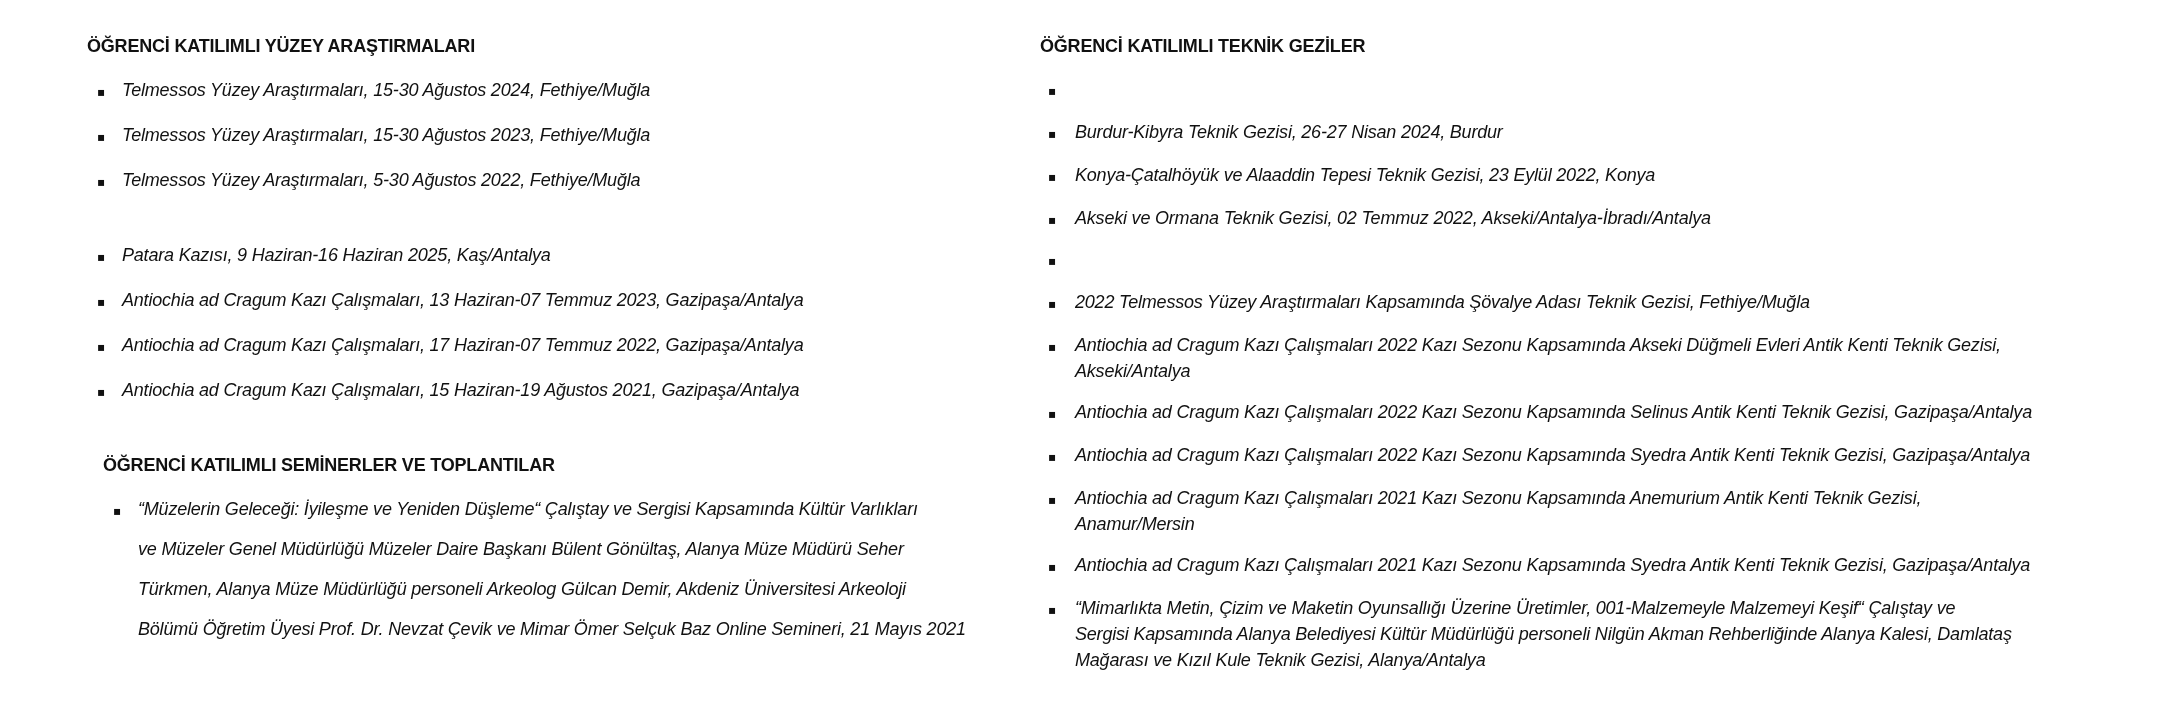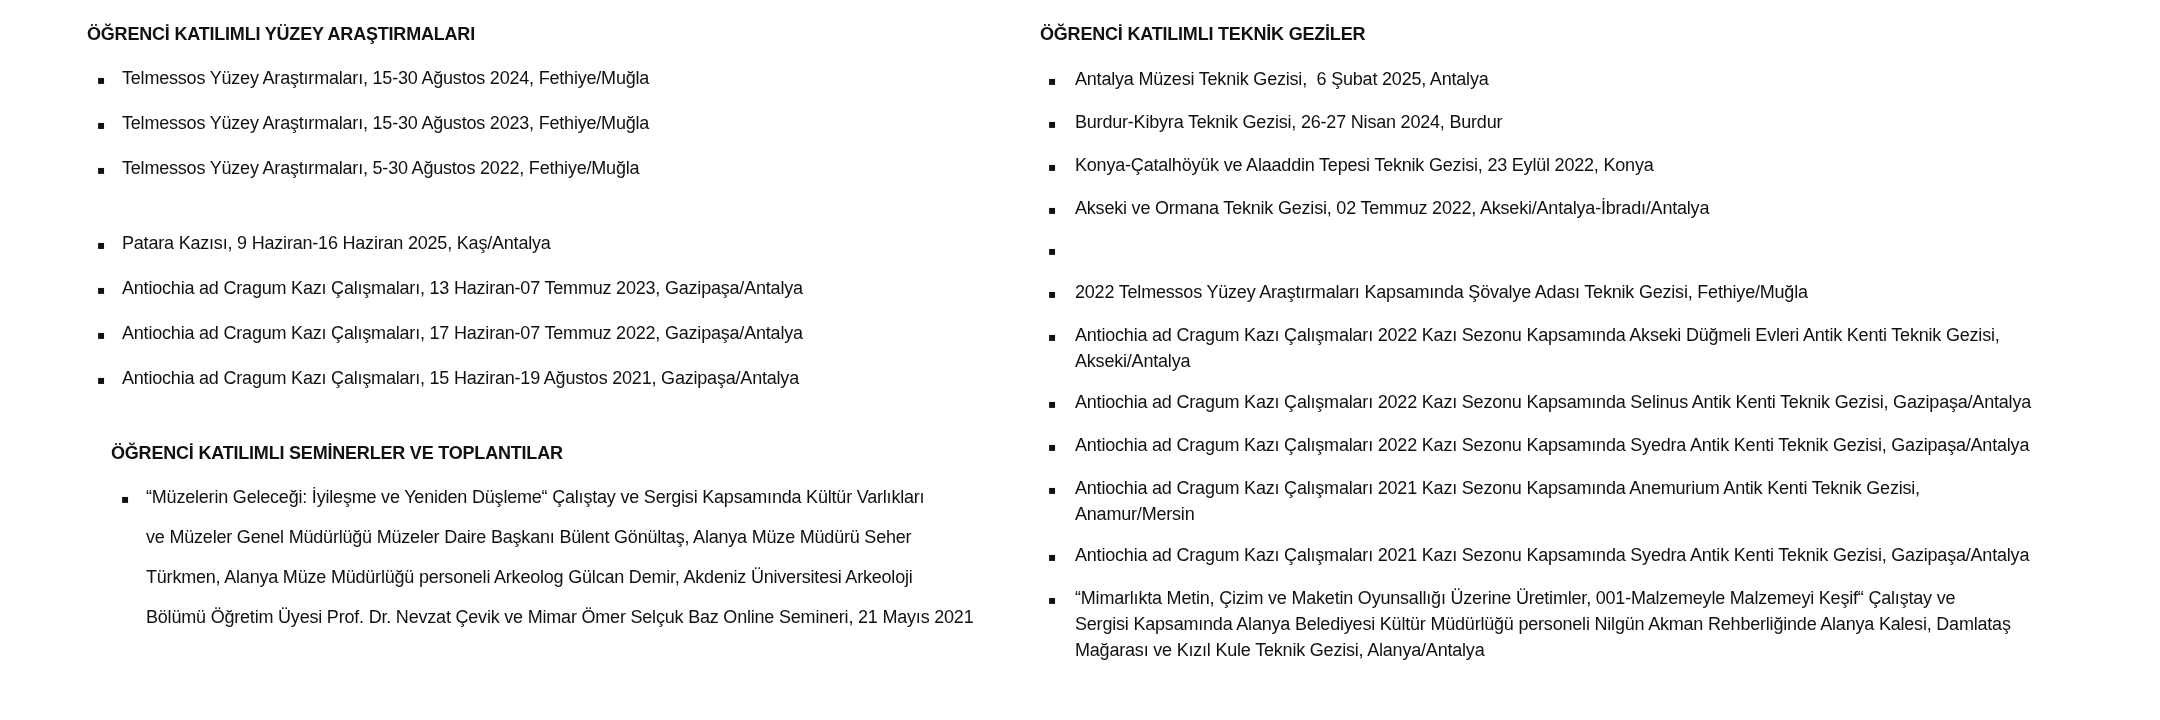--- a/index.html
+++ b/index.html
@@ -13,36 +13,36 @@
     background: #ffffff;
     color: #111111;
     font-family: "Liberation Sans", "DejaVu Sans", sans-serif;
     font-size: 18px;
     letter-spacing: -0.2px;
     overflow: hidden;
     box-sizing: border-box;
   }
   .col {
     position: absolute;
-    top: 14px;
+    top: 26px;
   }
   .col-left  { left: 87px;  width: 950px;  }
   .col-right { left: 1040px; width: 1110px; }
 
   .heading {
     font-weight: bold;
     font-size: 18px;
     line-height: 40px;
     margin: 0;
   }
   .col-left  .heading { margin-bottom: 4px; }
   .col-right .heading { margin-bottom: 12px; }
 
   .col-left  section + section { margin-top: 33px; }
-  section.indented { margin-left: 24px; }
+  section.indented { margin-left: 16px; }
 
   .item {
     display: flex;
     align-items: baseline;
   }
   .col-left  .item { line-height: 40px; margin-bottom: 3px; }
   .col-right .item { line-height: 26px; margin-bottom: 15px; }
 
   .bullet {
     flex: 0 0 35px;
@@ -50,20 +50,21 @@
     font-family: "DejaVu Sans", sans-serif;
     font-size: 12px;
     letter-spacing: 0;
   }
   .col-left  .bullet { padding-left: 10px; }
   .col-right .bullet { padding-left: 8px; }
 
   .item-text {
     flex: 1 1 auto;
     white-space: pre-wrap; 
+    font-style: italic;
   }
 </style>
 </head>
 <body>
 
 <div class="page">
 
   <div class="col col-left">
 
     <section>
@@ -120,21 +121,20 @@
 
   </div>
 
   <div class="col col-right">
 
     <section>
       <h2 class="heading">ÖĞRENCİ KATILIMLI TEKNİK GEZİLER</h2>
       <div class="list">
         <div class="item">
           <span class="bullet">▪</span>
-          <span class="item-text">Antalya Müzesi Teknik Gezisi,  6 Şubat 2025, Antalya</span>
         </div>
         <div class="item">
           <span class="bullet">▪</span>
           <span class="item-text">Burdur-Kibyra Teknik Gezisi, 26-27 Nisan 2024, Burdur</span>
         </div>
         <div class="item">
           <span class="bullet">▪</span>
           <span class="item-text">Konya-Çatalhöyük ve Alaaddin Tepesi Teknik Gezisi, 23 Eylül 2022, Konya</span>
         </div>
         <div class="item">

